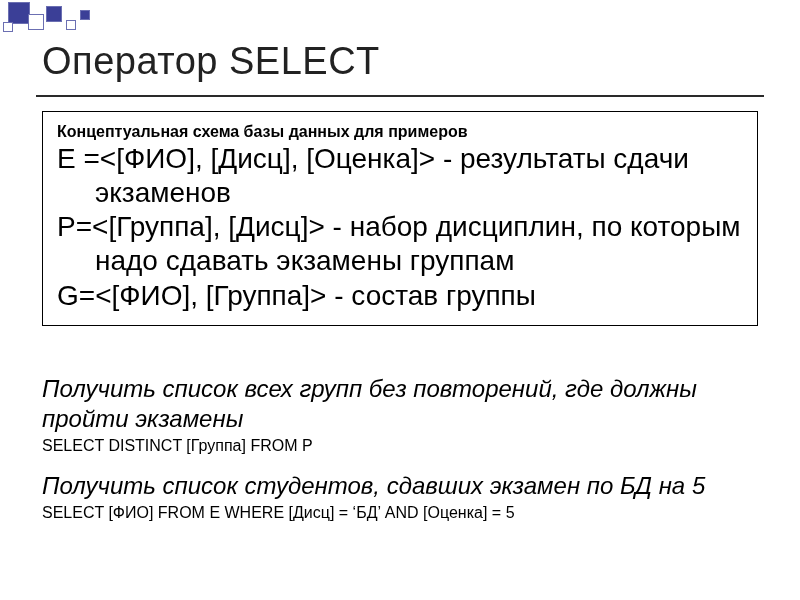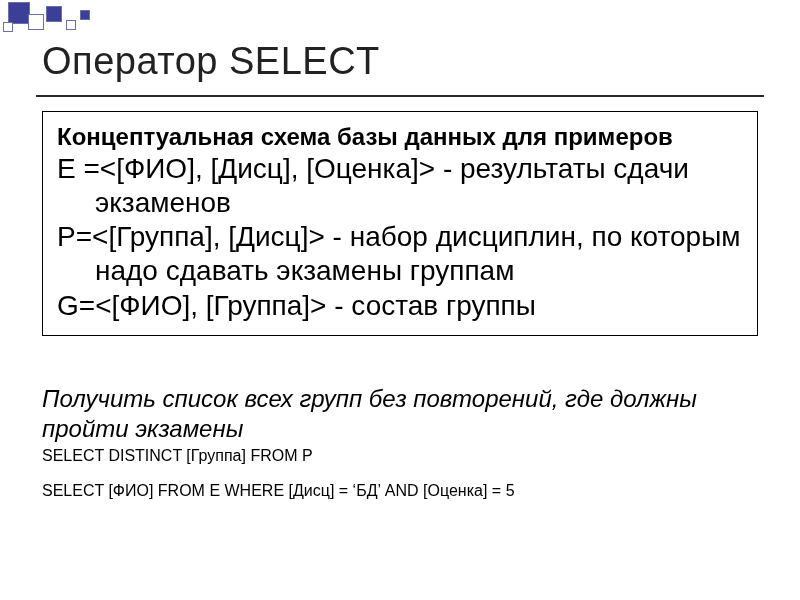--- a/index.html
+++ b/index.html
@@ -9,21 +9,21 @@
   .sq { position: absolute; border: 1px solid #6b6fb2; }
   .sq-fill { background: #3b3f97; }
   .sq-outline { background: #fff; }
   .sq-small { width: 10px; height: 10px; }
   .sq-med { width: 16px; height: 16px; }
   .sq-big { width: 22px; height: 22px; }
   .title { font-size: 38px; font-weight: 400; color: #222; padding: 40px 24px 12px 24px; letter-spacing: 0.5px; }
   .hr { border: none; border-top: 2px solid #2a2a2a; margin: 0 18px 14px 18px; }
   .content { padding: 0 24px; }
   .schema-box { border: 1px solid #000; padding: 10px 14px 12px 14px; margin-bottom: 48px; }
-  .schema-title { font-weight: 700; font-size: 24px; line-height: 1.25; }
+  .schema-title { font-weight: 700; font-size: 16px; line-height: 1.25; }
   .schema-line { font-size: 28px; line-height: 1.22; }
   .indent { padding-left: 38px; display: block; }
   .task { font-style: italic; font-size: 24px; line-height: 1.25; margin-bottom: 2px; }
   .code { font-size: 16px; line-height: 1.3; margin-bottom: 14px; }
 </style>
 </head>
 <body>
 
 <div class="slide">
 
@@ -50,16 +50,17 @@
       <div class="schema-line">
         <span>P=&lt;[Группа], [Дисц]&gt; - набор дисциплин, по которым</span>
         <span class="indent">надо сдавать экзамены группам</span>
       </div>
       <div class="schema-line">G=&lt;[ФИО], [Группа]&gt; - состав группы</div>
     </div>
 
     <div class="task">Получить список всех групп без повторений, где должны пройти экзамены</div>
     <div class="code">SELECT DISTINCT [Группа] FROM P</div>
 
+    <div class="task">Получить список студентов, сдавших экзамен по БД на 5</div>
     <div class="code">SELECT [ФИО] FROM E WHERE [Дисц] = ‘БД’ AND [Оценка] = 5</div>
 
   </div>
 </div>
 
 </body></html>

